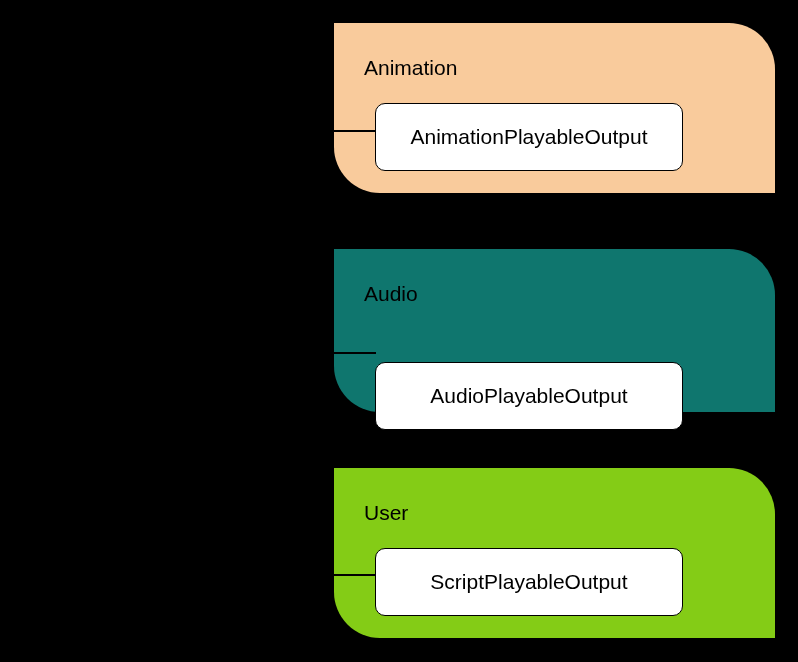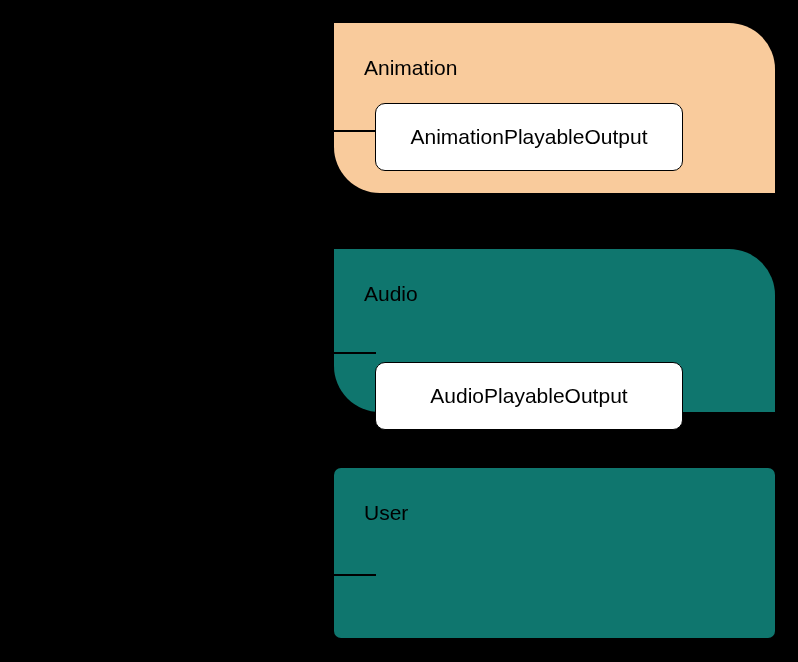--- a/index.html
+++ b/index.html
@@ -85,17 +85,18 @@
   <div class="group group-animation" style="background-color: rgb(249, 203, 156);">
     <div class="group-label">Animation</div>
     <div class="node child-node child-animation">AnimationPlayableOutput</div>
   </div>
 
   <div class="group group-audio" style="background-color: #0f766e;">
     <div class="group-label">Audio</div>
     <div class="node child-node child-audio">AudioPlayableOutput</div>
   </div>
 
-  <div class="group group-user" style="background-color: #0f766e; border-radius: 7px;">
+  <div class="group group-user" style="background-color: #84cc16;">
     <div class="group-label">User</div>
+    <div class="node child-node child-user">ScriptPlayableOutput</div>
   </div>
 
 </div>
 
 </body></html>

